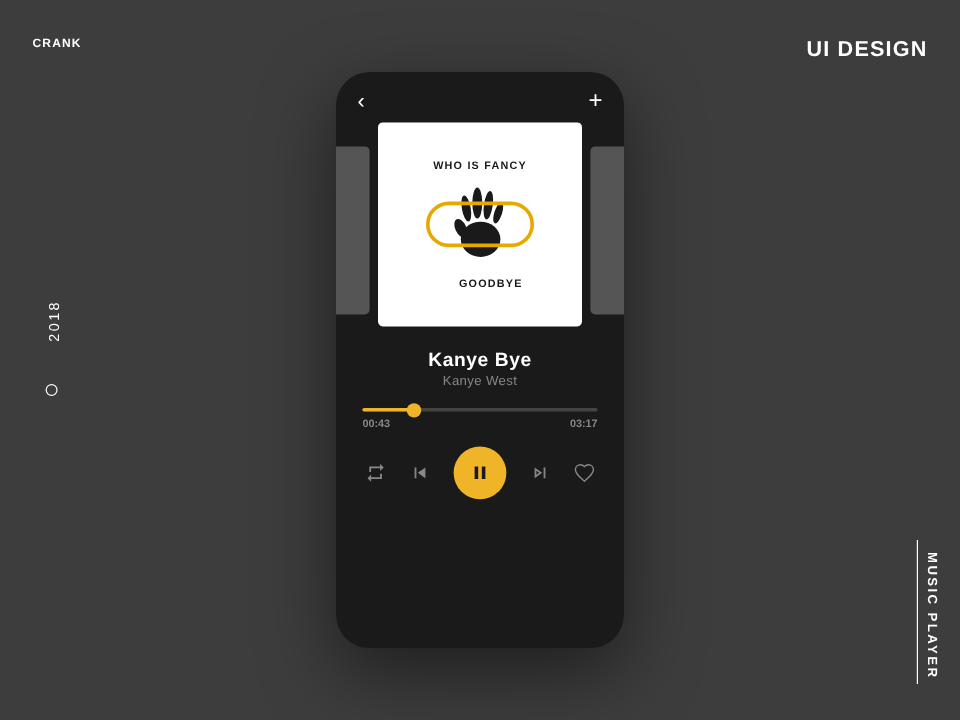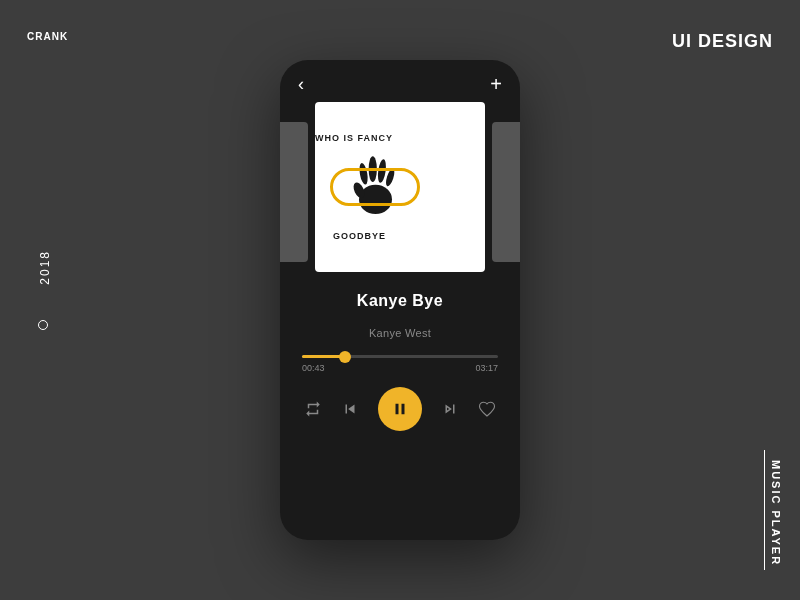--- a/index.html
+++ b/index.html
@@ -135,20 +135,21 @@
       padding: 0 0 10px;
     }
 
     .album-art {
       width: 170px;
       height: 170px;
       background: #ffffff;
       border-radius: 4px;
       display: flex;
       flex-direction: column;
+      align-items: center;
       justify-content: center;
       position: relative;
       z-index: 2;
     }
 
     .album-text-top {
       font-size: 9px;
       font-weight: 700;
       color: #1a1a1a;
       letter-spacing: 1px;
@@ -216,21 +217,21 @@
       color: #ffffff;
       font-size: 16px;
       font-weight: 700;
       margin-top: 10px;
       letter-spacing: 0.5px;
     }
 
     .song-artist {
       color: #888888;
       font-size: 11px;
-      margin-top: 17px;
+      margin-top: 2px;
       letter-spacing: 0.3px;
     }
 
     
     .progress-container {
       width: 100%;
       padding: 16px 22px 4px;
     }
 
     .progress-bar-track {
@@ -261,20 +262,21 @@
 
     .time-labels {
       display: flex;
       justify-content: space-between;
       padding: 5px 0 0;
     }
 
     .time-current, .time-total {
       color: #888888;
       font-size: 9px;
+      font-weight: bold;
     }
 
     
     .controls-row {
       display: flex;
       align-items: center;
       justify-content: space-between;
       width: 100%;
       padding: 10px 24px 0;
     }

